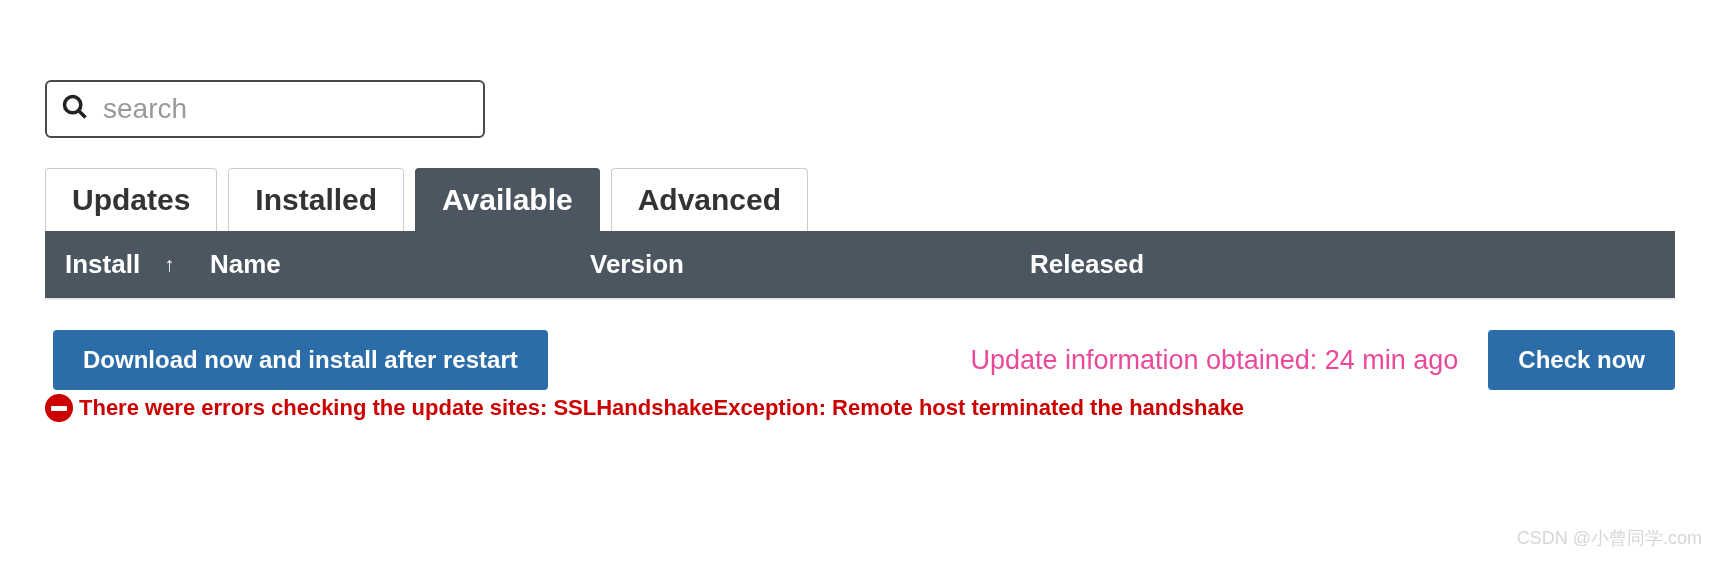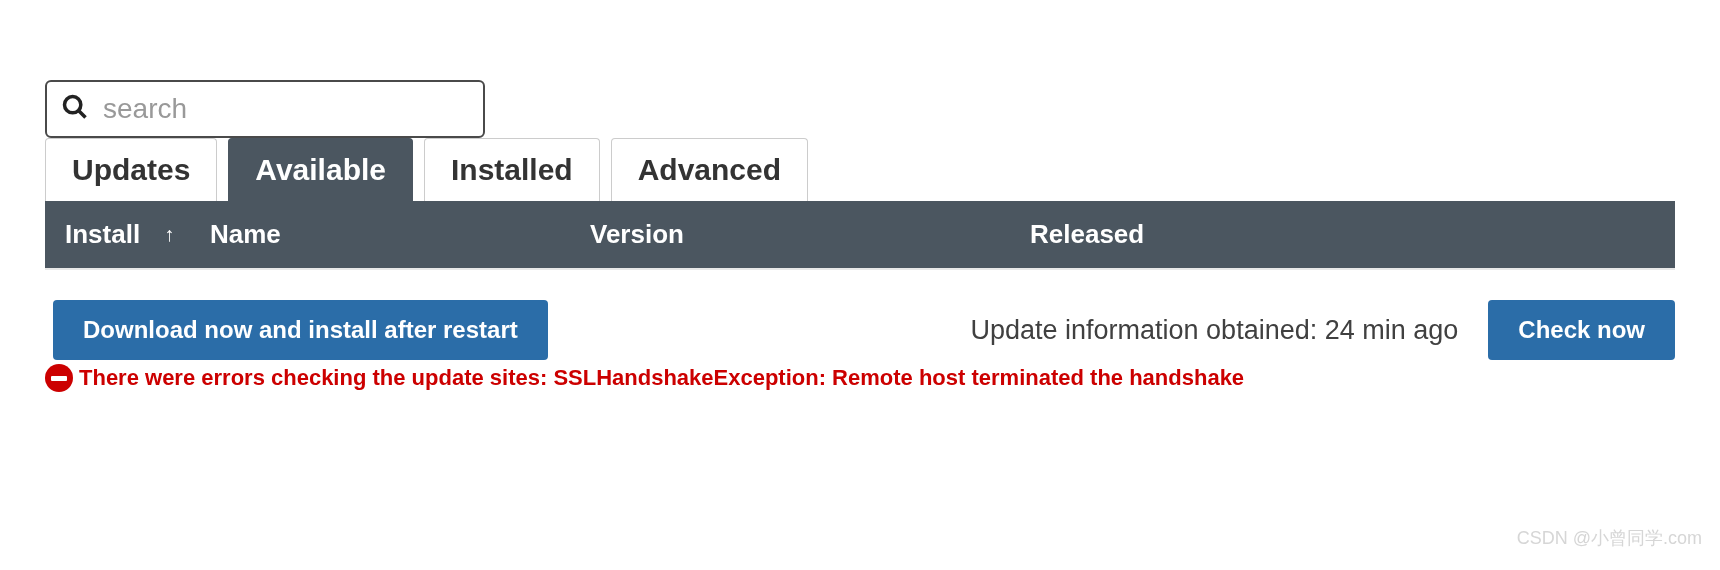--- a/index.html
+++ b/index.html
@@ -16,20 +16,21 @@
       position: relative;
     }
     .search-box {
       display: flex;
       align-items: center;
       border: 2px solid #4a4a4a;
       border-radius: 6px;
       width: 440px;
       height: 58px;
       padding: 0 14px;
+      margin-bottom: 30px;
     }
     .search-box svg {
       flex-shrink: 0;
     }
     .search-input {
       border: none;
       outline: none;
       font-size: 28px;
       color: #888;
       margin-left: 14px;
@@ -99,21 +100,21 @@
       color: #ffffff;
       border: none;
       padding: 16px 30px;
       font-size: 24px;
       font-weight: 600;
       cursor: pointer;
       border-radius: 4px;
     }
     .status-text {
       font-size: 27px;
-      color: #404040;
+      color: #ec4899;
       margin-left: auto;
     }
     .error-row {
       display: flex;
       align-items: center;
       gap: 6px;
       margin-top: 4px;
     }
     .error-icon {
       width: 28px;
@@ -152,22 +153,22 @@
     <svg width="28" height="28" viewBox="0 0 24 24" fill="none" stroke="#222" stroke-width="3">
       <circle cx="10" cy="10" r="7"></circle>
       <line x1="21" y1="21" x2="15" y2="15"></line>
     </svg>
   </span>
   <input class="search-input" type="text" placeholder="search" style="">
 </div>
 
 <div class="tabs">
   <div class="tab">Updates</div>
+  <div class="tab">Installed</div>
   <div class="tab active">Available</div>
-  <div class="tab">Installed</div>
   <div class="tab">Advanced</div>
 </div>
 
 <div class="table-header">
   <div class="col-install">
     <span>Install</span>
     <span class="sort-arrow">↑</span>
   </div>
   <div class="col-name">Name</div>
   <div class="col-version">Version</div>

